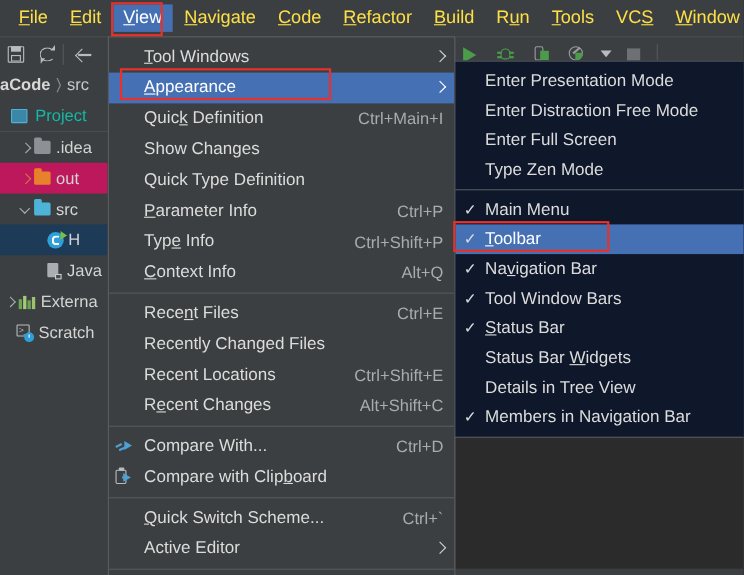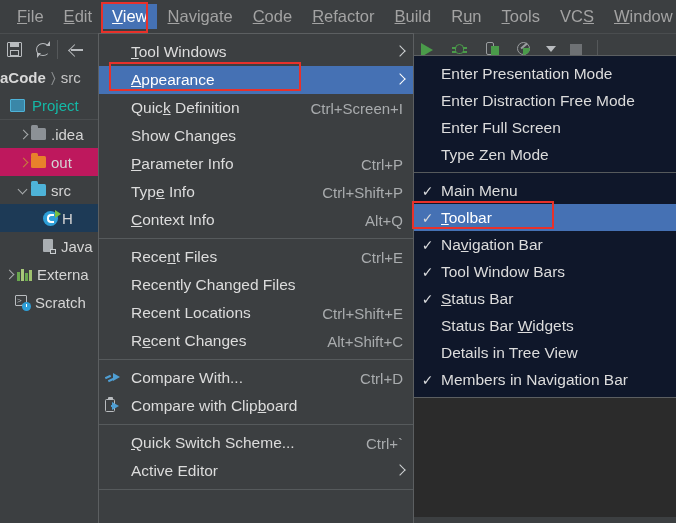--- a/index.html
+++ b/index.html
@@ -11,21 +11,21 @@
   }
   #app{position:relative;width:676px;height:523px;background:#3c3f41;}
 
   
   .menubar{
     position:absolute;left:0;top:0;width:676px;height:33px;
     background:#3c3f41;display:flex;align-items:center;
     padding-left:8px;box-sizing:border-box;
   }
   .mb-item{
-    font-size:16.5px;color:#a3a3a3;padding:3px 9px;margin-right:2px;
+    font-size:16.5px;color:#fde047;padding:3px 9px;margin-right:2px;
     white-space:nowrap;position:relative;
   }
   .mb-item .u{text-decoration:underline;}
   .mb-item.active{background:#4571b4;color:#ffffff;}
 
   
   .toolstrip{
     position:absolute;left:0;top:33px;width:676px;height:30px;
     background:#3c3f41;border-top:1px solid #4a4d4f;
   }
@@ -352,25 +352,29 @@
         <span class="arrow"></span>
       </div>
       <div class="mi sel">
         <span class="icoslot"></span>
         <span class="txt"><span class="u">A</span>ppearance</span>
         <span class="arrow"></span>
       </div>
       <div class="mi">
         <span class="icoslot"></span>
         <span class="txt">Quic<span class="u">k</span> Definition</span>
-        <span class="acc">Ctrl+Screen+I</span>
+        <span class="acc">Ctrl+Main+I</span>
       </div>
       <div class="mi">
         <span class="icoslot"></span>
         <span class="txt">Show Changes</span>
+      </div>
+      <div class="mi">
+        <span class="icoslot"></span>
+        <span class="txt">Quick Type Definition</span>
       </div>
       <div class="mi">
         <span class="icoslot"></span>
         <span class="txt"><span class="u">P</span>arameter Info</span>
         <span class="acc">Ctrl+P</span>
       </div>
       <div class="mi">
         <span class="icoslot"></span>
         <span class="txt">Typ<span class="u">e</span> Info</span>
         <span class="acc">Ctrl+Shift+P</span>

